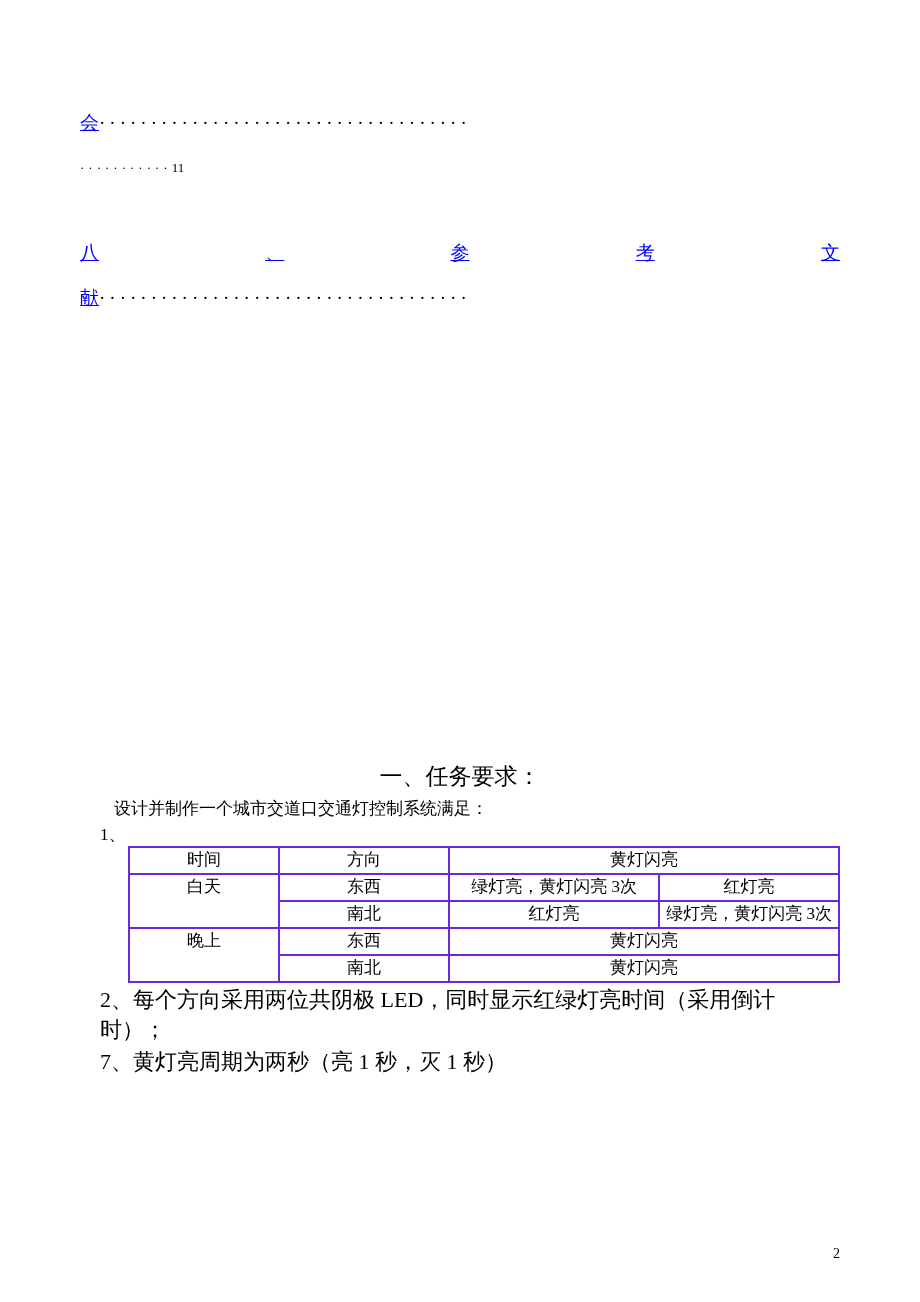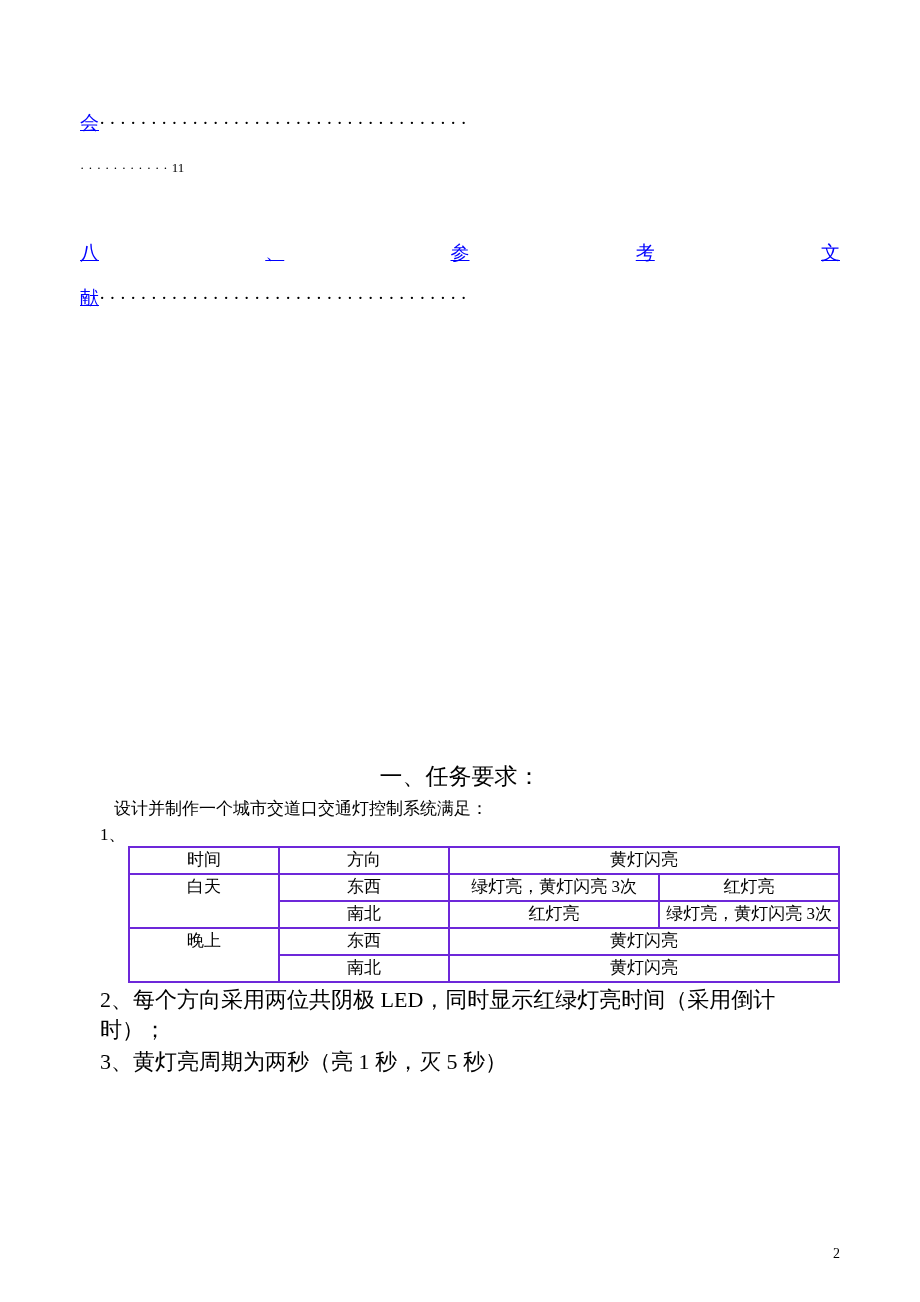--- a/index.html
+++ b/index.html
@@ -146,16 +146,16 @@
       <td colspan="2">黄灯闪亮</td>
     </tr>
     <tr>
       <td>南北</td>
       <td colspan="2">黄灯闪亮</td>
     </tr>
   </tbody>
     </table>
 
   <p class="note-line">2、每个方向采用两位共阴极 LED，同时显示红绿灯亮时间（采用倒计时）；</p>
-  <p class="note-line">3、黄灯亮周期为两秒（亮 1 秒，灭 5 秒）</p>
+  <p class="note-line">7、黄灯亮周期为两秒（亮 1 秒，灭 1 秒）</p>
 
   <div class="page-number">2</div>
 </div>
 
 </body></html>

